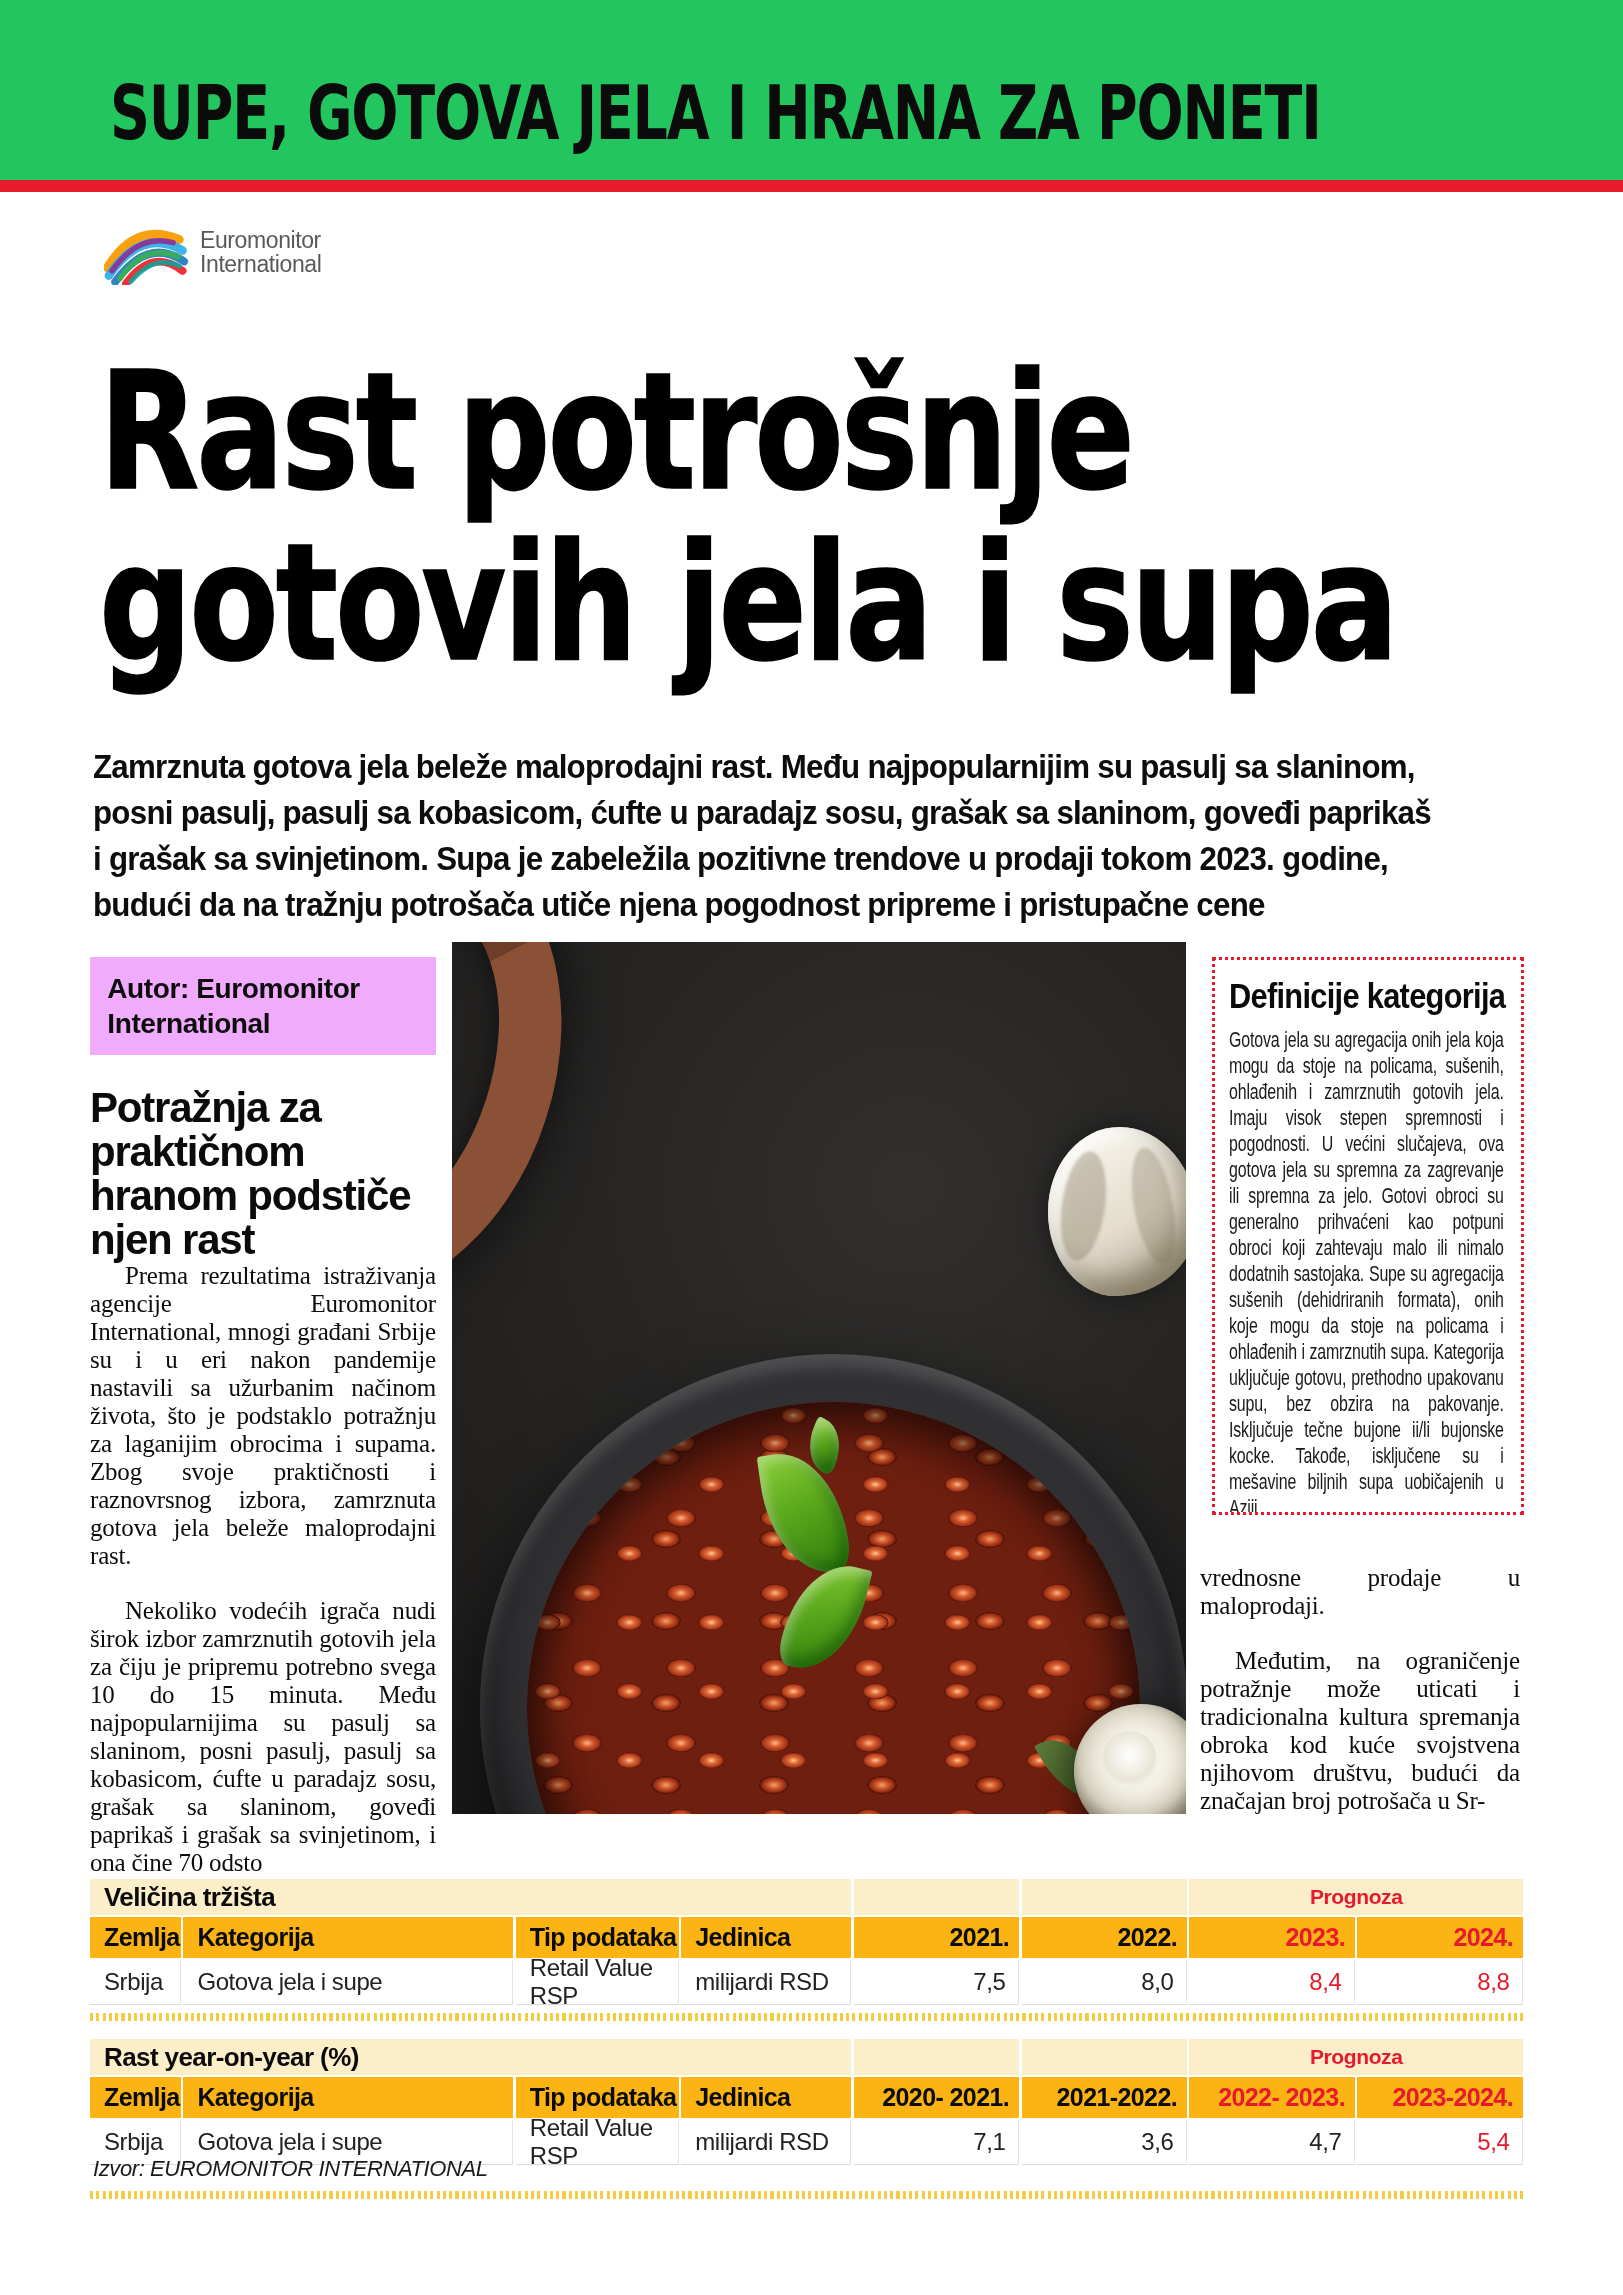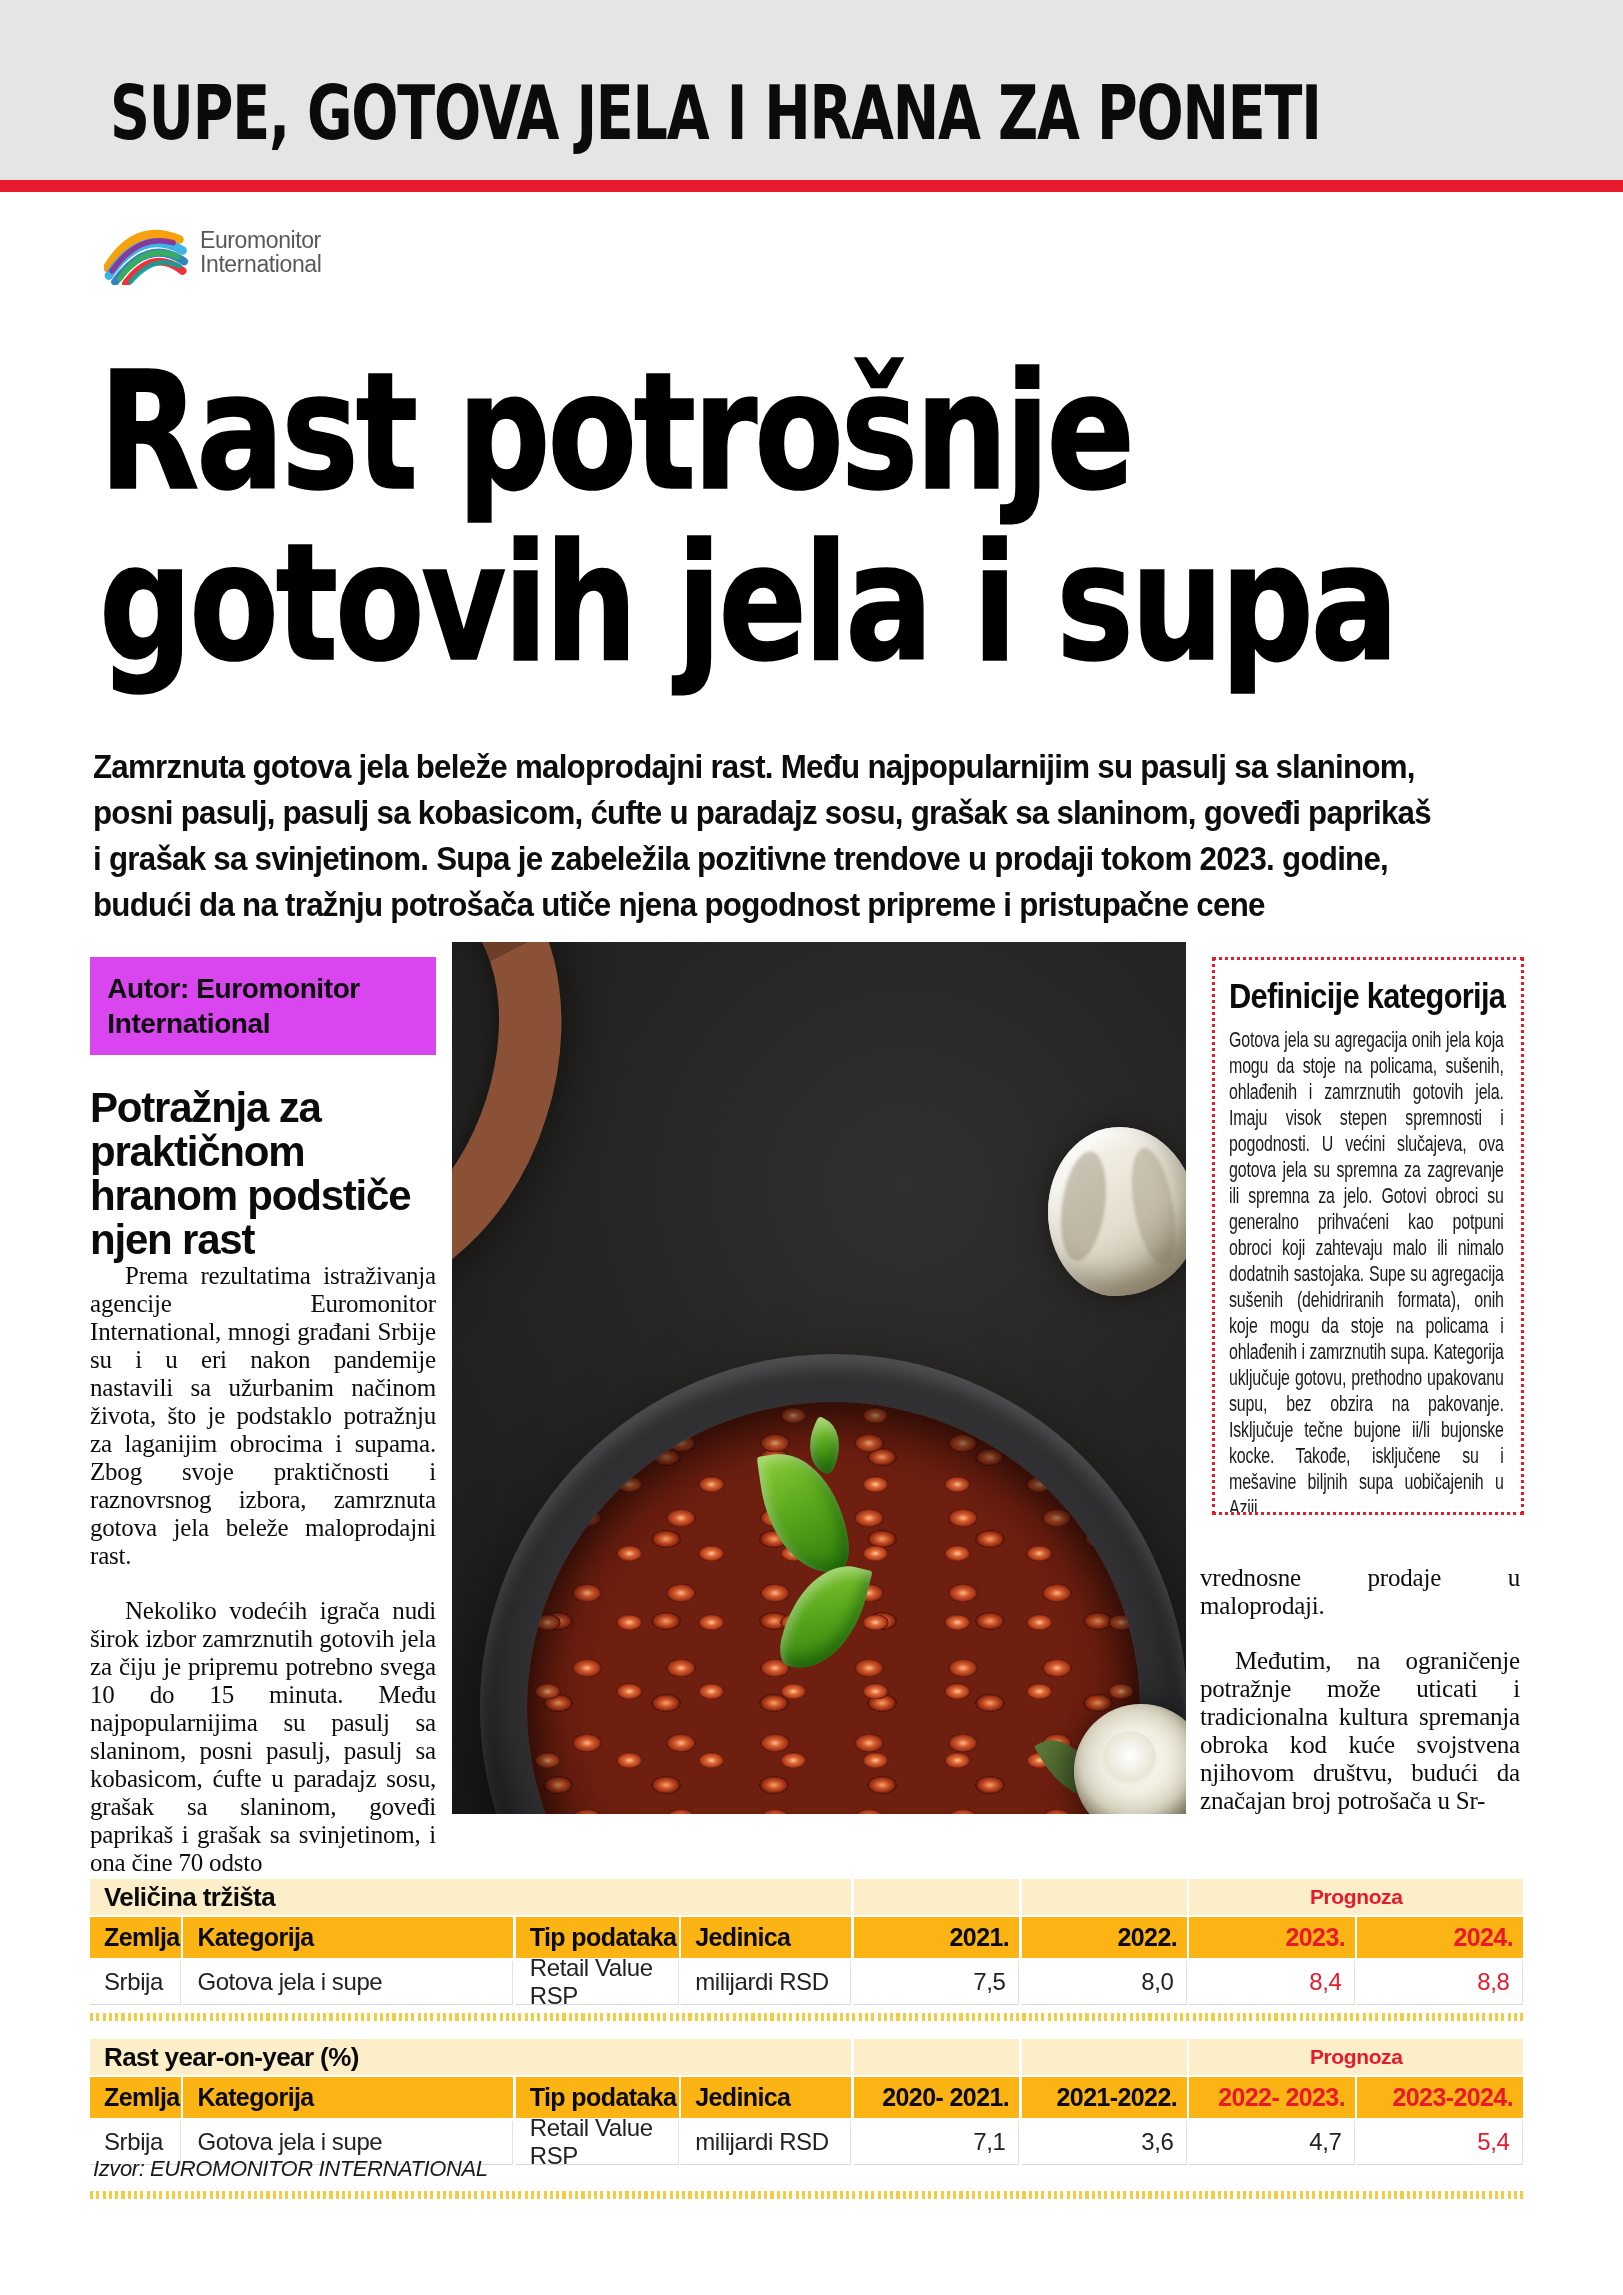--- a/index.html
+++ b/index.html
@@ -4,21 +4,21 @@
 <style>
   * { box-sizing: border-box; margin: 0; padding: 0; }
   html,body { background:#fff; }
   .page {
     position: relative; width: 1623px; height: 2295px;
     background: #fff; overflow: hidden;
     font-family: "Liberation Sans", sans-serif;
     color: #111;
   }
   
-  .banner { position:absolute; left:0; top:0; width:1623px; height:180px; background:#e5e5e5; }
+  .banner { position:absolute; left:0; top:0; width:1623px; height:180px; background:#22c55e; }
   .banner-title {
     position:absolute; left:110px; top:69px;
     font-family:"DejaVu Sans", sans-serif; font-weight:bold; font-size:75px;
     color:#0b0b0b; letter-spacing:-1.6px; white-space:nowrap;
     transform: scaleX(0.74); transform-origin:left top;
   }
   .red-stripe { position:absolute; left:0; top:180px; width:1623px; height:11.8px; background:#E81B2C; }
 
   
   .em-logo { position:absolute; left:104px; top:216px; display:flex; align-items:center; gap:11px; }
@@ -36,21 +36,21 @@
   
   .intro { position:absolute; left:93px; top:743px; }
   .intro div {
     font-weight:bold; font-size:34px; line-height:46px; letter-spacing:-0.8px;
     color:#0d0d0d; white-space:nowrap;
     transform: scaleX(0.92); transform-origin:left top;
   }
 
   
   .left-col { position:absolute; left:90px; top:957px; width:346px; height:919px; overflow:hidden; }
-  .author-box { background:#d946ef; padding:14px 17.3px; width:346px; }
+  .author-box { background:#f0abfc; padding:14px 17.3px; width:346px; }
   .author-box span { font-weight:bold; font-size:28px; line-height:35px; letter-spacing:-0.4px; color:#0d0d0d; }
   .left-heading {
     margin-top:31px; font-weight:bold; font-size:42px; line-height:44px;
     letter-spacing:-1.2px; color:#0b0b0b;
   }
   .serif { font-family:"Liberation Serif", serif; font-size:25px; line-height:28px; letter-spacing:-0.2px; text-align:justify; color:#0d0d0d; }
   .serif.indent { text-indent:35px; }
   .left-col .serif:first-of-type { margin-top:27px; }
   .left-col .serif + .serif { margin-top:27px; }
 

